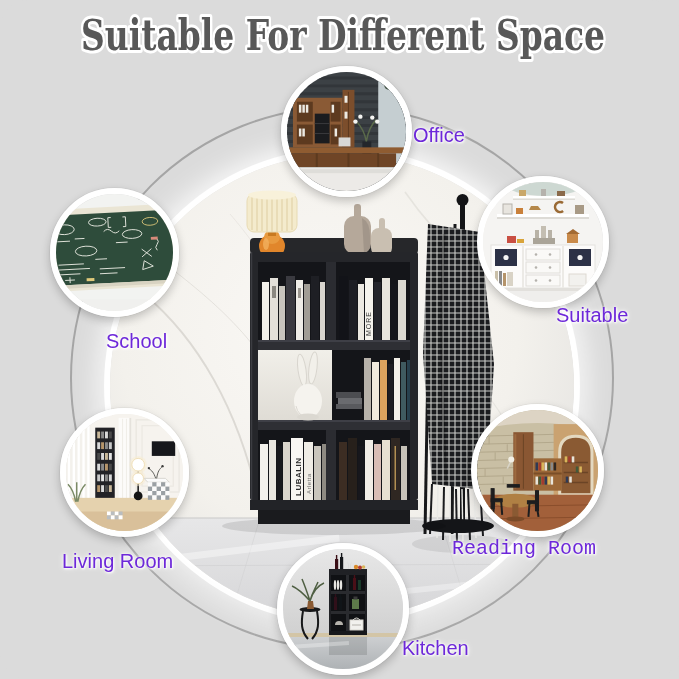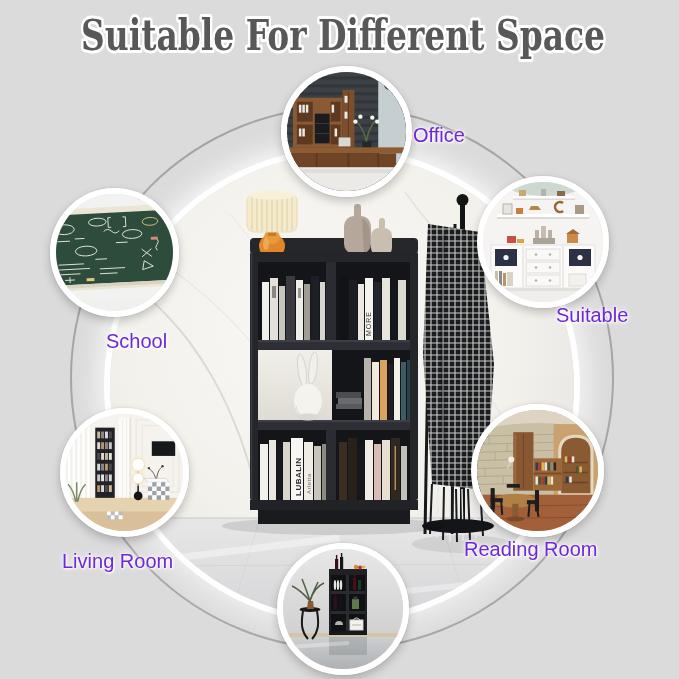--- a/index.html
+++ b/index.html
@@ -19,21 +19,21 @@
   .c-school {left:50px; top:188px;width:129px;height:129px;}
   .c-living {left:60px; top:408px;width:129px;height:129px;}
   .c-reading{left:471px;top:404px;width:133px;height:133px;}
   .c-kitchen{left:277px;top:543px;width:132px;height:132px;}
   .label{position:absolute;z-index:4;color:#6d28d9;font-size:20px;line-height:32px;
          text-shadow:0 0 3px #fff,0 0 6px #fff,1px 1px 2px rgba(255,255,255,.9);white-space:nowrap;}
   .l-office {left:413px;top:119px;}
   .l-bedroom{left:556px;top:299px;}
   .l-school {left:70px; top:325px;margin-left:36px;}
   .l-living {left:62px; top:545px;text-align:right;}
-  .l-reading{left:464px;top:533px;}
+  .l-reading{left:452px;top:533px;font-family:Liberation Mono, monospace;}
   .l-kitchen{left:402px;top:632px;}
 </style>
 </head>
 <body>
 
 <div class="scene">
 
   <svg class="title-svg" viewBox="0 0 679 64">
     <text x="343" y="46" text-anchor="middle" font-family="'DejaVu Serif',serif" font-weight="bold" font-size="43" fill="#585858" stroke="#ffffff" stroke-width="6" paint-order="stroke" stroke-linejoin="round" textLength="524" lengthAdjust="spacingAndGlyphs">Suitable For Different Space</text>
   </svg>
@@ -637,13 +637,14 @@
         </g>
       </g>
     </svg>
   </div>
 
   <div class="label l-office">Office</div>
   <div class="label l-bedroom">Suitable</div>
   <div class="label l-school">School</div>
   <div class="label l-living">Living Room</div>
   <div class="label l-reading">Reading Room</div>
+  <div class="label l-kitchen">Kitchen</div>
 </div>
 
 </body></html>

